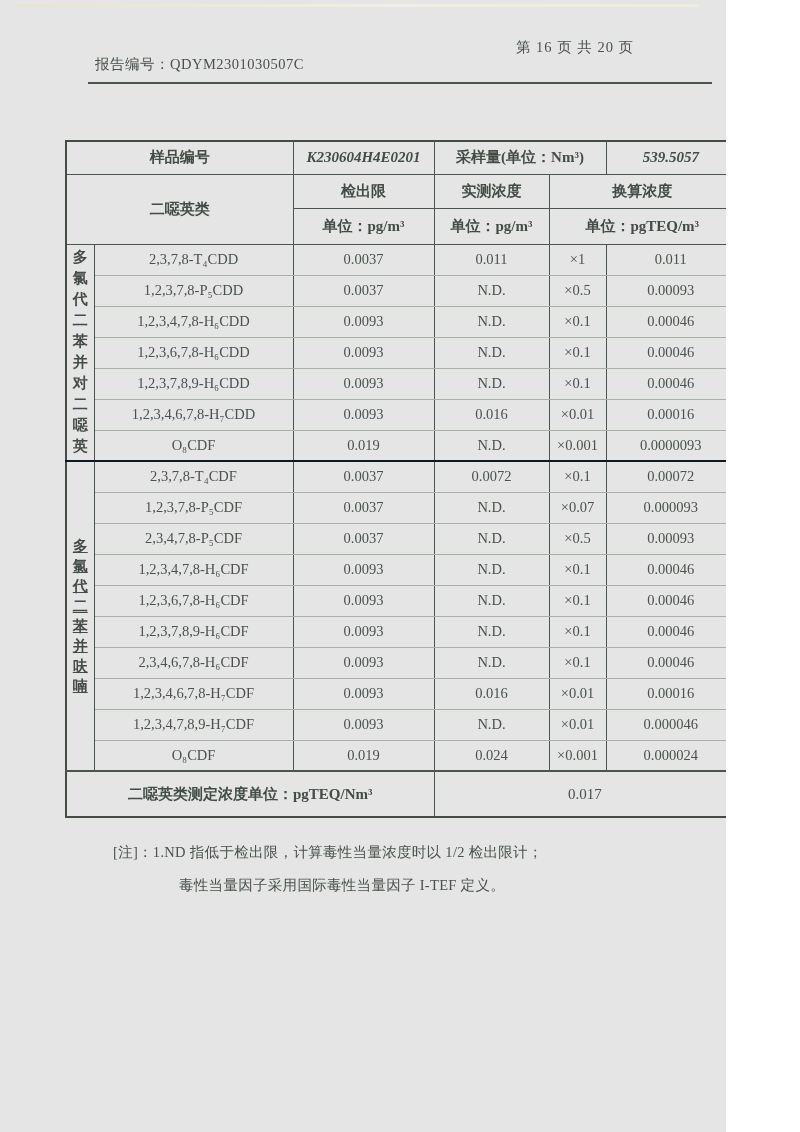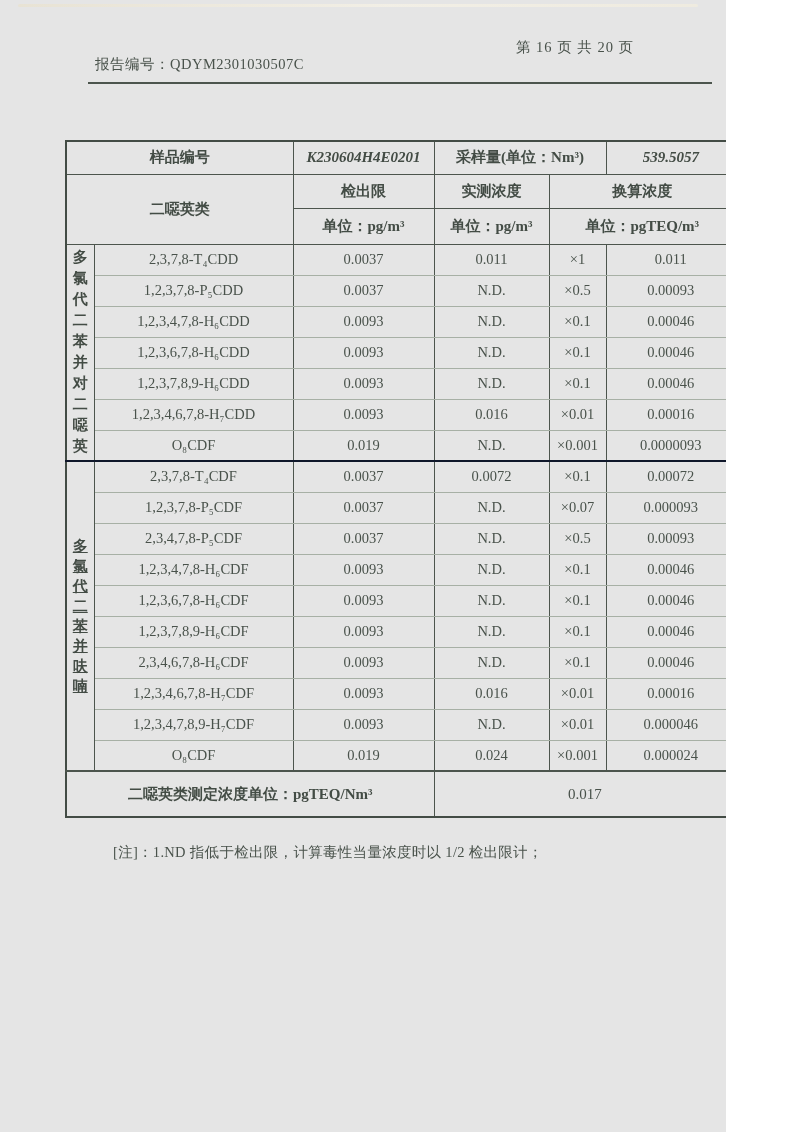--- a/index.html
+++ b/index.html
@@ -237,14 +237,15 @@
 
       <tr class="footer-row">
         <td class="flabel" colspan="3">二噁英类测定浓度单位：pgTEQ/Nm³</td>
         <td colspan="3">0.017</td>
       </tr>
     </tbody>
   </table>
 
   <div class="notes">
     <div class="note-line"><span>[注]：</span><span>1.ND 指低于检出限，计算毒性当量浓度时以 1/2 检出限计；</span></div>
+    <div class="note-line indent2">毒性当量因子采用国际毒性当量因子 I-TEF 定义。</div>
   </div>
 </div>
 
 </body></html>

